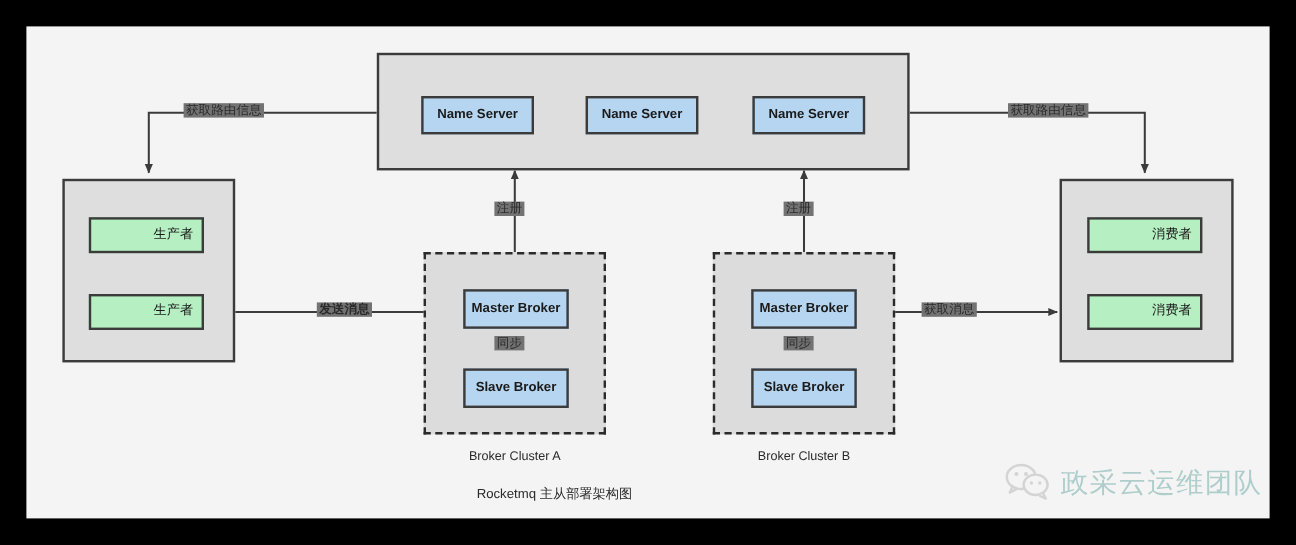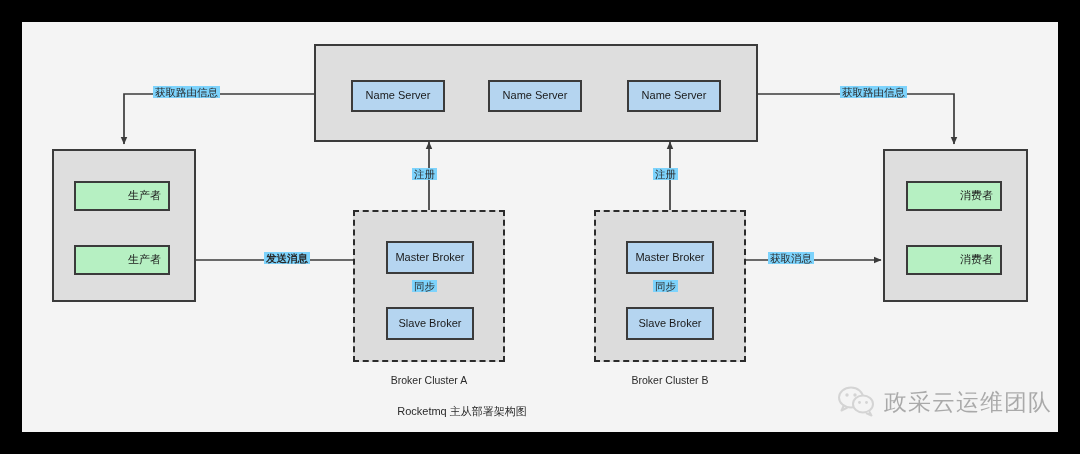--- a/index.html
+++ b/index.html
@@ -6,35 +6,35 @@
   body{width:1080px;height:454px;overflow:hidden;
        font-family:"Liberation Sans","DejaVu Sans",sans-serif;}
   #frame{position:absolute;left:0;top:0;width:1080px;height:454px;background:#000;}
   #canvas{position:absolute;left:22px;top:22px;width:1036px;height:410px;
           background:#f4f4f4;overflow:hidden;}
 
   .node{position:absolute;box-sizing:border-box;border:2px solid #3b3b3b;
         display:flex;align-items:center;justify-content:center;
         font-size:11px;color:#1a1a1a;text-align:center;line-height:1.2;}
   .gray{background:#dedede;}
-  .blue{background:#b5d5f0;}
+  .blue{background:#b5d5f0;font-weight:bold;}
   .green{background:#b6f0c2;padding-left:45px;}
   .dashed{background:#dcdcdc;border:2px dashed #2b2b2b;}
 
   .cap{position:absolute;font-size:10.5px;color:#2a2a2a;text-align:center;
        white-space:nowrap;}
   .edgelabel{position:absolute;font-size:10.5px;color:#2a2a2a;white-space:nowrap;
-             background:#7dd3fc;padding:0 2px;line-height:1.15;}
+             background:#737373;padding:0 2px;line-height:1.15;}
 
   svg#wires{position:absolute;left:0;top:0;width:1036px;height:410px;
             pointer-events:none;}
 
   #watermark{position:absolute;right:6px;bottom:8px;height:44px;
              display:flex;align-items:center;gap:7px;opacity:.30;}
-  #wm-text{font-size:23px;color:#000000;letter-spacing:1px;
+  #wm-text{font-size:23px;color:#0f766e;letter-spacing:1px;
            font-family:Liberation Sans, sans-serif;}
 </style>
 </head>
 <body>
 
 <div id="frame">
   <div id="canvas">
 
     <svg id="wires" viewBox="0 0 1036 410">
       <defs>

